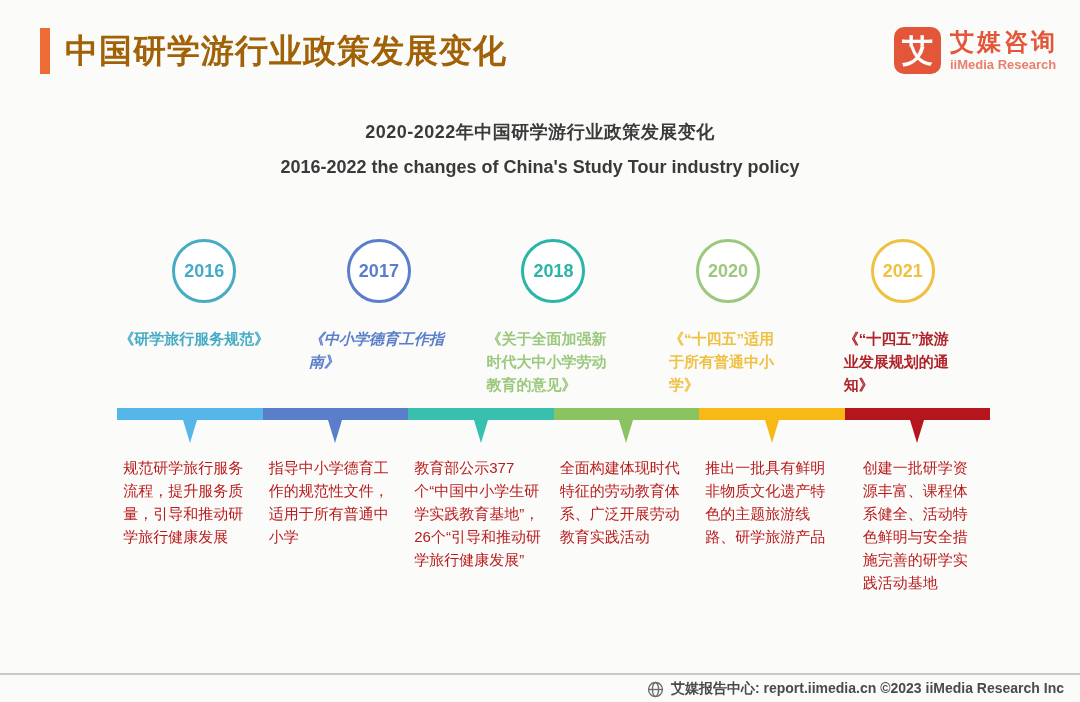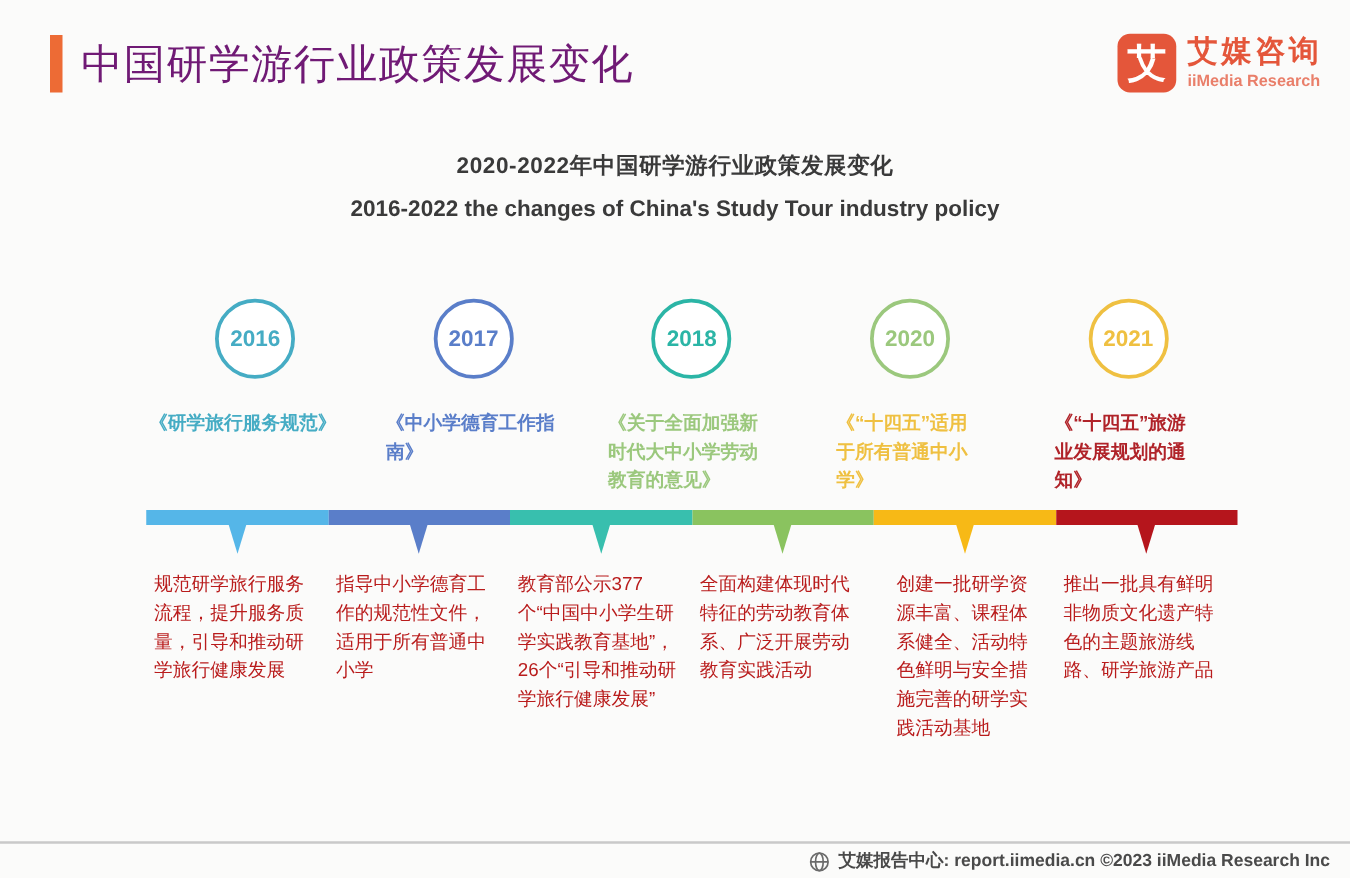--- a/index.html
+++ b/index.html
@@ -8,21 +8,21 @@
     font-family:"Liberation Sans", sans-serif;
     background:#fbfbfa;
     position:relative;
     overflow:hidden;
   }
   .page { position:relative; width:1080px; height:702px; }
 
   
   .header { position:absolute; top:28px; left:40px; display:flex; align-items:center; }
   .accent-bar { width:10px; height:46px; margin-right:15px; }
-  .title { font-size:33px; font-weight:normal; color:#701a75; letter-spacing:1px; }
+  .title { font-size:33px; font-weight:bold; color:#a16207; letter-spacing:1px; }
 
   .logo { position:absolute; top:27px; right:22px; display:flex; align-items:center; }
   .logo-mark {
     width:47px; height:47px; border-radius:10px;
     color:#fff; font-size:31px; font-weight:bold;
     display:flex; align-items:center; justify-content:center;
     margin-right:9px;
   }
   .logo-text { display:flex; flex-direction:column; line-height:1.1; }
   .logo-zh { font-size:24px; font-weight:bold; letter-spacing:3px; }
@@ -44,21 +44,21 @@
     display:flex; align-items:center; justify-content:center;
     font-size:18px; font-weight:bold;
   }
 
   .policy-row { margin-top:24px; height:81px; }
   .policy {
     font-size:15px; font-weight:bold; line-height:23px;
     text-align:left;
   }
   .pw-170 { width:170px; flex:none; margin:0 -14px; }
-  .pw-140 { width:140px; flex:none; }
+  .pw-140 { width:140px; flex:none;font-style:italic; }
   .pw-134 { width:134px; flex:none; }
   .pw-118 { width:118px; flex:none; }
   .policy-cell { flex:1 1 0; min-width:0; display:flex; justify-content:center; }
 
   .bar { display:flex; height:12px; width:873px; }
   .seg { flex:1 1 0; position:relative; }
   .spike {
     position:absolute; left:50%; top:12px; transform:translateX(-50%);
     width:0; height:0;
     border-left:7px solid transparent;
@@ -181,24 +181,24 @@
       <div class="cell">
           <div class="desc">指导中小学德育工作的规范性文件，适用于所有普通中小学</div>
         </div>
       <div class="cell">
           <div class="desc">教育部公示377个“中国中小学生研学实践教育基地”，26个“引导和推动研学旅行健康发展”</div>
         </div>
       <div class="cell">
           <div class="desc">全面构建体现时代特征的劳动教育体系、广泛开展劳动教育实践活动</div>
         </div>
       <div class="cell">
+          <div class="desc">推出一批具有鲜明非物质文化遗产特色的主题旅游线路、研学旅游产品</div>
+        </div>
+      <div class="cell">
           <div class="desc narrow">创建一批研学资源丰富、课程体系健全、活动特色鲜明与安全措施完善的研学实践活动基地</div>
-        </div>
-      <div class="cell">
-          <div class="desc">推出一批具有鲜明非物质文化遗产特色的主题旅游线路、研学旅游产品</div>
         </div>
     </div>
 
   </div>
 
   <div class="footer-line"></div>
   <div class="footer">
     <svg class="globe-icon" viewBox="0 0 20 20" fill="none" stroke="#6b6b6b" stroke-width="1.6">
       <circle cx="10" cy="10" r="8.2"></circle>
       <ellipse cx="10" cy="10" rx="3.6" ry="8.2"></ellipse>

